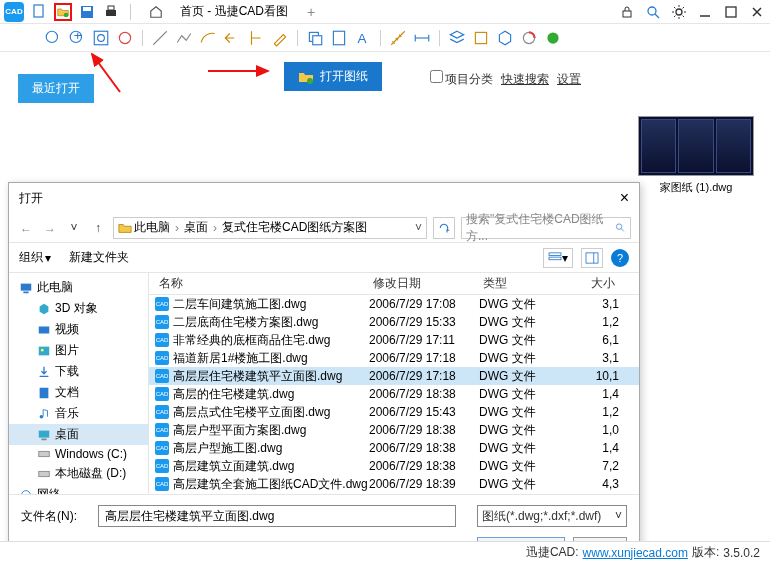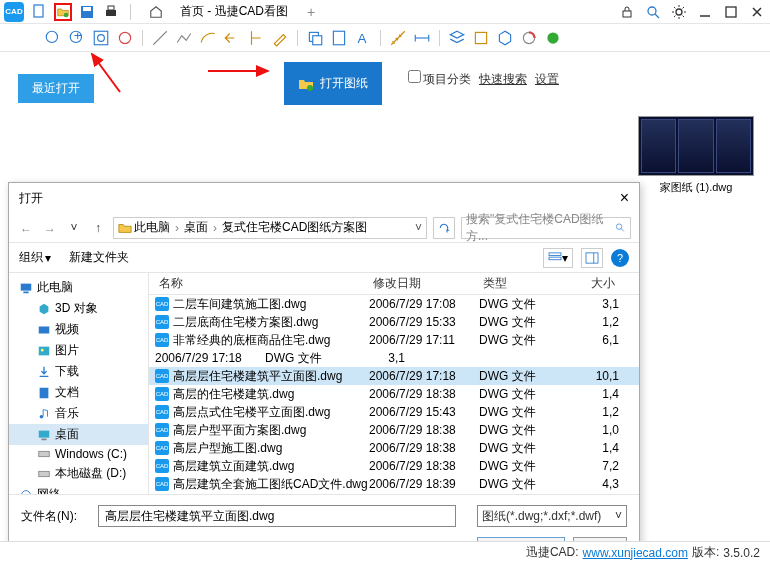--- a/index.html
+++ b/index.html
@@ -14,23 +14,23 @@
 .red-box{border:2px solid #e11;padding:1px}
 .tab{display:flex;align-items:center;gap:17px;padding:0 8px;height:24px}
 .tab .home{width:14px;height:14px}
 .addtab{width:18px;height:18px;display:flex;align-items:center;justify-content:center;color:#888;cursor:pointer;font-size:14px}
 .toolbar{height:28px;display:flex;align-items:center;gap:6px;padding:0 6px 0 44px;border-bottom:1px solid #e5e5e5}
 .tbico{width:18px;height:18px;display:flex;align-items:center;justify-content:center;cursor:pointer}
 .tbsep{width:1px;height:16px;background:#d0d0d0;margin:0 2px}
 
 .main{position:relative;height:calc(100% - 52px - 22px);padding:10px}
 .recent-btn{position:absolute;left:18px;top:22px;background:#2e9fe6;color:#fff;padding:6px 14px}
-.open-btn{position:absolute;left:284px;top:10px;background:#1978cc;color:#fff;padding:13px 14px;display:flex;align-items:center;gap:6px;font-size:14px}
+.open-btn{position:absolute;left:284px;top:10px;background:#1978cc;color:#fff;padding:6px 14px;display:flex;align-items:center;gap:6px;font-size:14px}
 .open-btn svg{width:16px;height:16px}
-.toplinks{position:absolute;left:408px;top:18px;display:flex;align-items:center;gap:8px;color:#333}
+.toplinks{position:absolute;left:430px;top:18px;display:flex;align-items:center;gap:8px;color:#333}
 .toplinks input{margin-right:2px}
 .toplinks .lk{text-decoration:underline;cursor:pointer}
 
 .arrow1{position:absolute;left:86px;top:-4px}
 .arrow2{position:absolute;left:204px;top:12px}
 
 .thumb-wrap{position:absolute;right:16px;top:64px;width:116px}
 .thumb{height:60px;border:1px solid #999;background:#0a1030;display:flex;gap:2px;padding:2px}
 .thumb div{flex:1;background:linear-gradient(#23305a,#0a1030);border:1px solid #3a4a80}
 .thumb-label{text-align:center;margin-top:4px;font-size:11px;color:#000}
@@ -470,20 +470,24 @@
             <div class="frow">
               <div class="col-n">
                 <div class="fi">CAD</div>
                 <span>非常经典的底框商品住宅.dwg</span>
               </div>
               <div class="col-d">2006/7/29 17:11</div>
               <div class="col-t">DWG 文件</div>
               <div class="col-s">6,1</div>
             </div>
             <div class="frow">
+              <div class="col-n">
+                <div class="fi">CAD</div>
+                <span>福道新居1#楼施工图.dwg</span>
+              </div>
               <div class="col-d">2006/7/29 17:18</div>
               <div class="col-t">DWG 文件</div>
               <div class="col-s">3,1</div>
             </div>
             <div class="frow sel">
               <div class="col-n">
                 <div class="fi">CAD</div>
                 <span>高层层住宅楼建筑平立面图.dwg</span>
               </div>
               <div class="col-d">2006/7/29 17:18</div>

